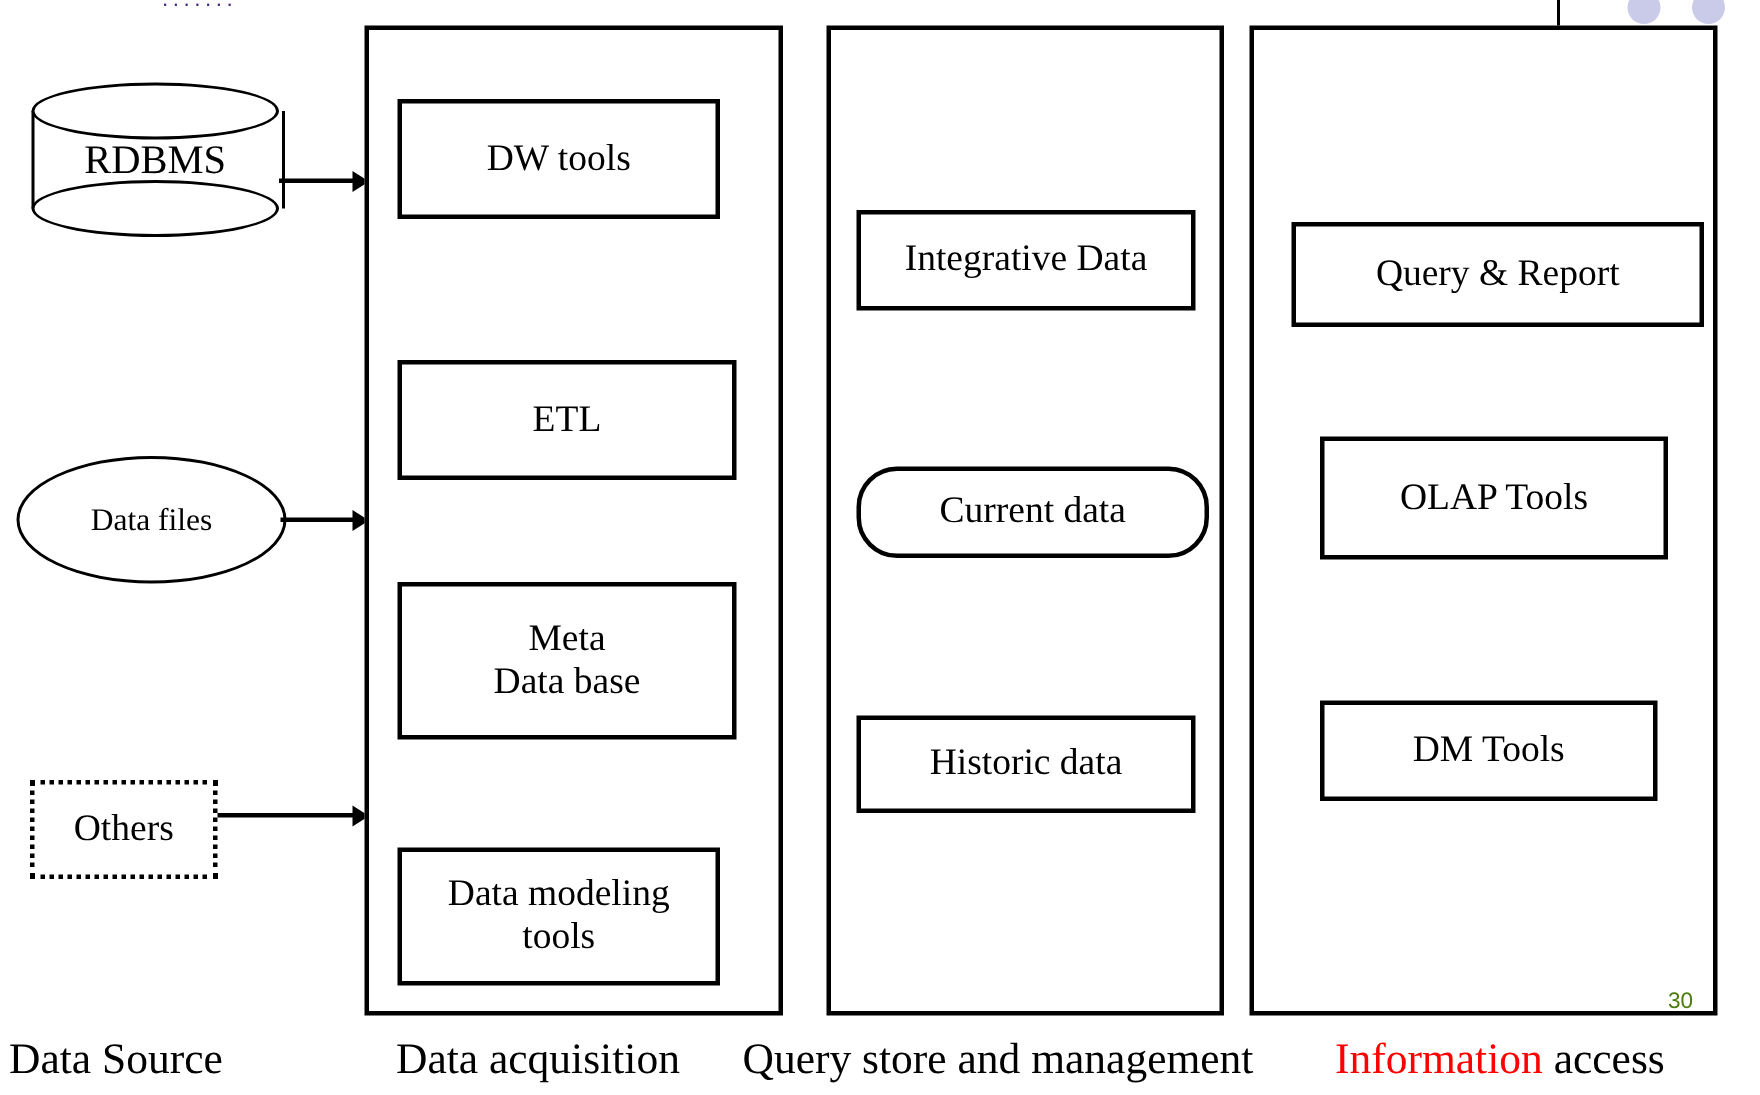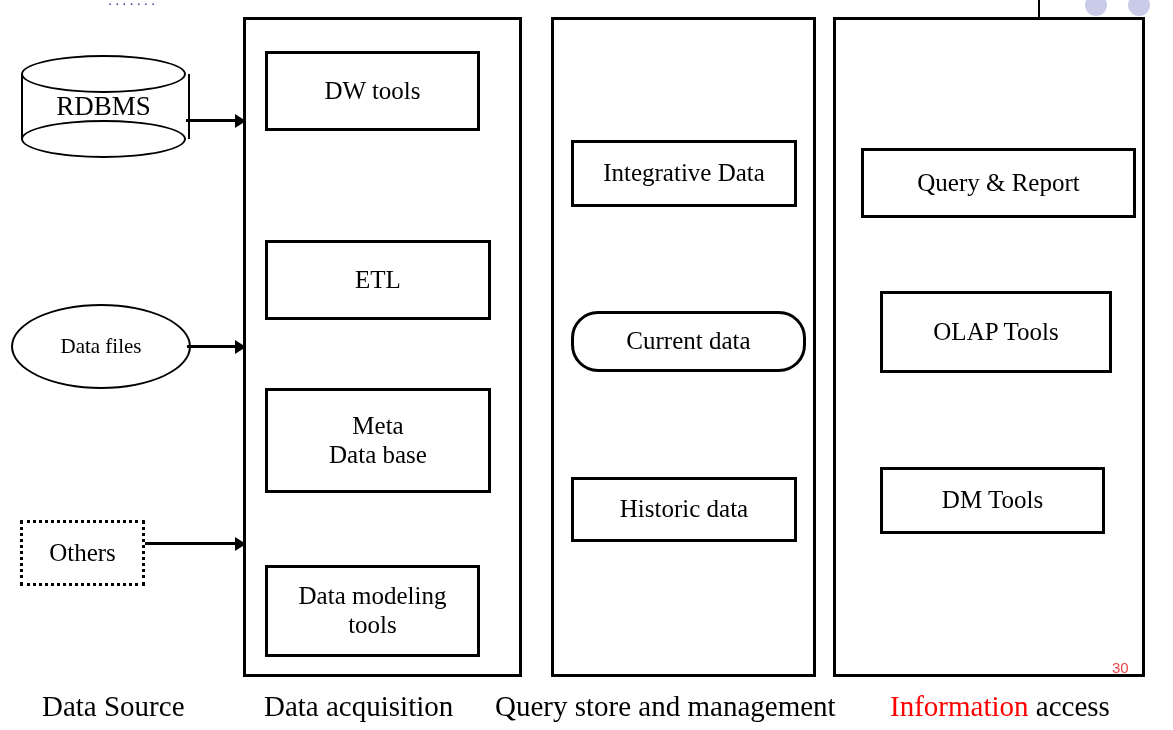--- a/index.html
+++ b/index.html
@@ -65,21 +65,21 @@
     background: #ffffff;
     display: flex;
     align-items: center;
     justify-content: center;
     text-align: center;
     line-height: 1.15;
     font-size: 25px;
   }
 
   
-  #box-dw-tools       { left: 265px; top: 51px;  width: 215px; height: 80px; }
+  #box-dw-tools       { left: 265px; top: 66px;  width: 215px; height: 80px; }
   #box-etl            { left: 265px; top: 240px; width: 226px; height: 80px; }
   #box-meta-db        { left: 265px; top: 388px; width: 226px; height: 105px; }
   #box-data-modeling  { left: 265px; top: 565px; width: 215px; height: 92px; }
 
   
   #box-integrative    { left: 571px; top: 140px; width: 226px; height: 67px; }
   #box-current        { left: 571px; top: 311px; width: 235px; height: 61px; border-radius: 27px; }
   #box-historic       { left: 571px; top: 477px; width: 226px; height: 65px; }
 
   
@@ -173,33 +173,33 @@
   #arrow-files-head  { left: 235px; top: 340px; }
   #arrow-others-line { left: 145px; top: 542px; width: 96px; }
   #arrow-others-head { left: 235px; top: 537px; }
 
   
   .caption {
     font-size: 29px;
     white-space: nowrap;
     color: #000000;
   }
-  #cap-data-source { left: 6px;   top: 690px; margin-left: 36px; }
+  #cap-data-source { left: 6px;   top: 690px; }
   #cap-acquisition { left: 264px; top: 690px; }
   #cap-store       { left: 495px; top: 690px; }
   #cap-access      { left: 890px; top: 690px; }
   .cap-highlight { color: #ff0000; }
 
   
   #page-number {
     left: 1112px;
     top: 659px;
     font-family: "Liberation Sans", sans-serif;
     font-size: 15px;
-    color: #ef4444;
+    color: #4d7c0f;
     z-index: 6;
   }
 </style>
 </head>
 <body>
 
 <div id="slide">
 
   <div class="abs cut-text">.......</div>
   <div class="abs bullet-dot d1"></div>

